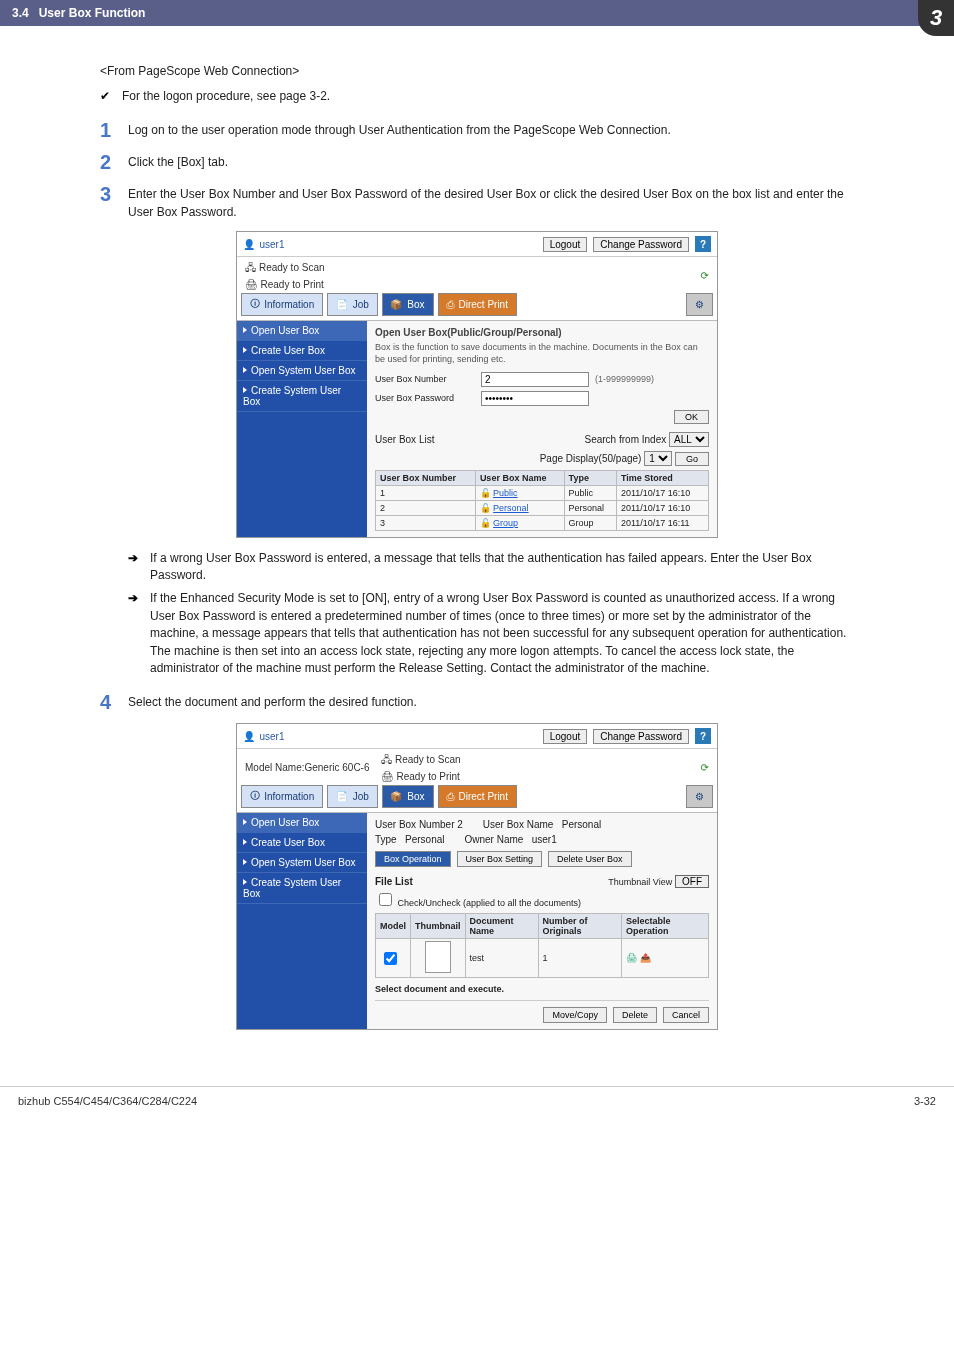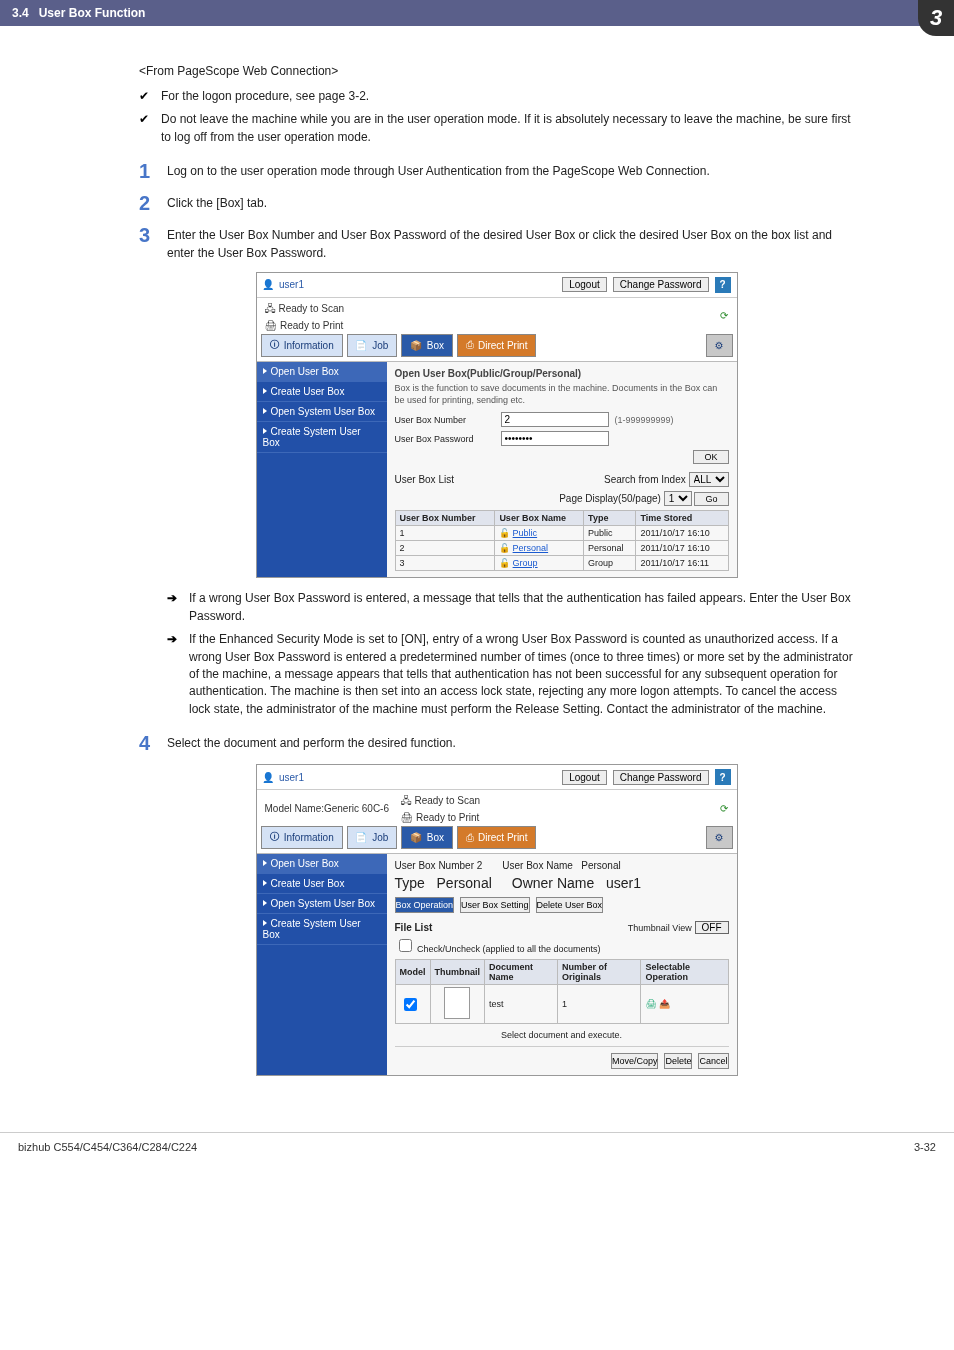--- a/index.html
+++ b/index.html
@@ -30,21 +30,20 @@
     font-size: 22px;
     font-style: italic;
     font-weight: bold;
     border-bottom-left-radius: 18px;
     position: absolute;
     top: 0;
     right: 0;
   }
   .content {
     padding: 20px 100px 24px 100px;
-    margin-left: 39px;
   }
   .subtitle {
     margin: 18px 0 10px 0;
   }
   ul.checklist {
     list-style: none;
     padding: 0;
     margin: 0 0 14px 0;
   }
   ul.checklist li {
@@ -256,38 +255,37 @@
     border-top: 1px solid #ccc;
     margin-top: 20px;
   }
   .lock-icon::before { content:"🔓"; font-size:9px; margin-right:2px;}
   .link { color:#1a5ad0; text-decoration: underline; cursor:pointer;}
   select { font-size:10px; border:1px solid #888;}
   .mini-btn { border:1px solid #888; background:#eee; font-size:9px; padding:1px 10px; }
   .thumb-toggle { border:1px solid #666; background:#eee; font-size:10px; padding:0 6px;}
   .file-tbl td.ops { color:#2a7; }
   .bottom-btns { text-align:right; margin-top:6px; display:flex; justify-content:flex-end; gap:6px;}
-  .pane-btn { border:1px solid #888; background:#eee; font-size:9px; padding:2px 0;}
+  .pane-btn { border:1px solid #888; background:#eee; font-size:9px; padding:2px 8px;}
   .pane-btn.active { background:#2a5aa8; color:#fff;}
 </style>
 </head>
 <body>
 <div style="position:relative;">
   <div class="header-bar">
     <span><span>3.4</span>&nbsp;&nbsp;&nbsp;<span>User Box Function</span></span>
   </div>
   <div class="corner-badge">3</div>
 </div>
 
 <div class="content">
   <div class="subtitle">&lt;From PageScope Web Connection&gt;</div>
 
   <ul class="checklist">
     <li>For the logon procedure, see page 3-2.</li>
-    <li>Do not leave the machine while you are in the user operation mode. If it is absolutely necessary to leave the machine, be sure first to log off from the user operation mode.</li>
   </ul>
 
   <div class="step">
     <div class="step-num">1</div>
     <div class="step-text">Log on to the user operation mode through User Authentication from the PageScope Web Connection.</div>
   </div>
 
   <div class="step">
     <div class="step-num">2</div>
     <div class="step-text">Click the [Box] tab.</div>
@@ -457,21 +455,21 @@
         <div class="item sel"><span class="caret"></span><span>Open User Box</span></div>
         <div class="item"><span class="caret"></span><span>Create User Box</span></div>
         <div class="item"><span class="caret"></span><span>Open System User Box</span></div>
         <div class="item"><span class="caret"></span><span>Create System User Box</span></div>
       </div>
       <div class="main-panel">
         <div style="display:flex;gap:20px;font-size:10px;margin-bottom:4px;">
           <div><span>User Box Number</span> <span>2</span></div>
           <div><span>User Box Name</span> &nbsp; <span>Personal</span></div>
         </div>
-        <div style="display:flex;gap:20px;font-size:14px;margin-bottom:6px;">
+        <div style="display:flex;gap:20px;font-size:10px;margin-bottom:6px;">
           <div><span>Type</span> &nbsp; <span>Personal</span></div>
           <div><span>Owner Name</span> &nbsp; <span>user1</span></div>
         </div>
         <div style="display:flex;gap:6px;margin-bottom:8px;">
           <button class="pane-btn active">Box Operation</button>
           <button class="pane-btn">User Box Setting</button>
           <button class="pane-btn">Delete User Box</button>
         </div>
 
         <div style="display:flex;justify-content:space-between;align-items:center;margin-bottom:2px;">
@@ -496,21 +494,21 @@
           </tr>
           <tr>
             <td><input type="checkbox" checked="" style=""></td>
             <td style="text-align:center;"><span style="display:inline-block;width:24px;height:30px;border:1px solid #999;background:#fff;"></span></td>
             <td>test</td>
             <td>1</td>
             <td class="ops"><span>🖨</span> <span>📤</span></td>
           </tr>
         </tbody>
           </table>
-        <div style="font-size:9px;text-align:center;margin:6px 0;">Select document and execute.</div>
+        <div style="font-size:9px;text-align:left;margin:6px 0;font-weight:bold;">Select document and execute.</div>
         <hr style="border:none;border-top:1px solid #ccc;">
         <div class="bottom-btns">
           <button class="pane-btn">Move/Copy</button>
           <button class="pane-btn">Delete</button>
           <button class="pane-btn">Cancel</button>
         </div>
       </div>
     </div>
   </div>
 

